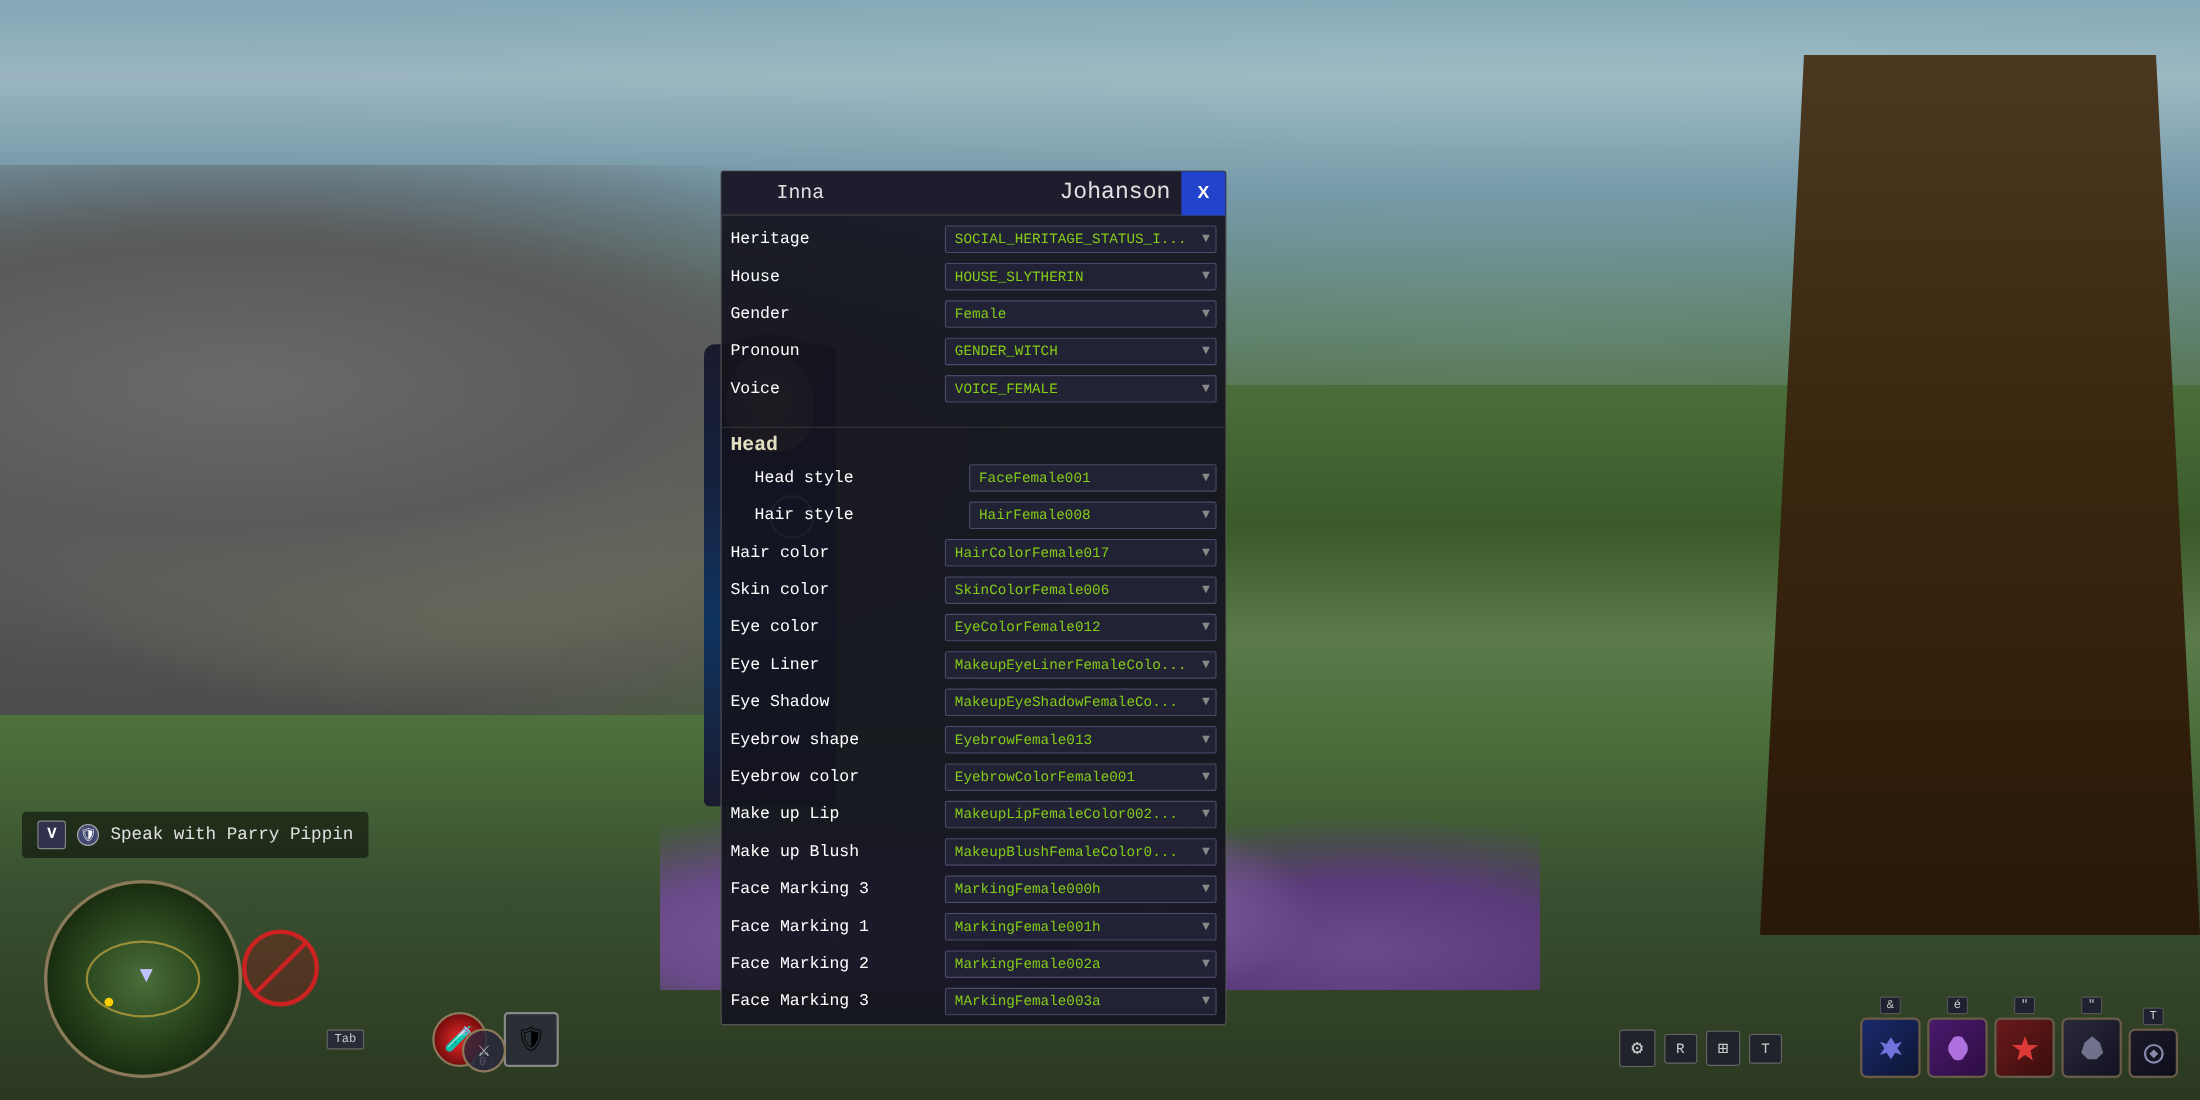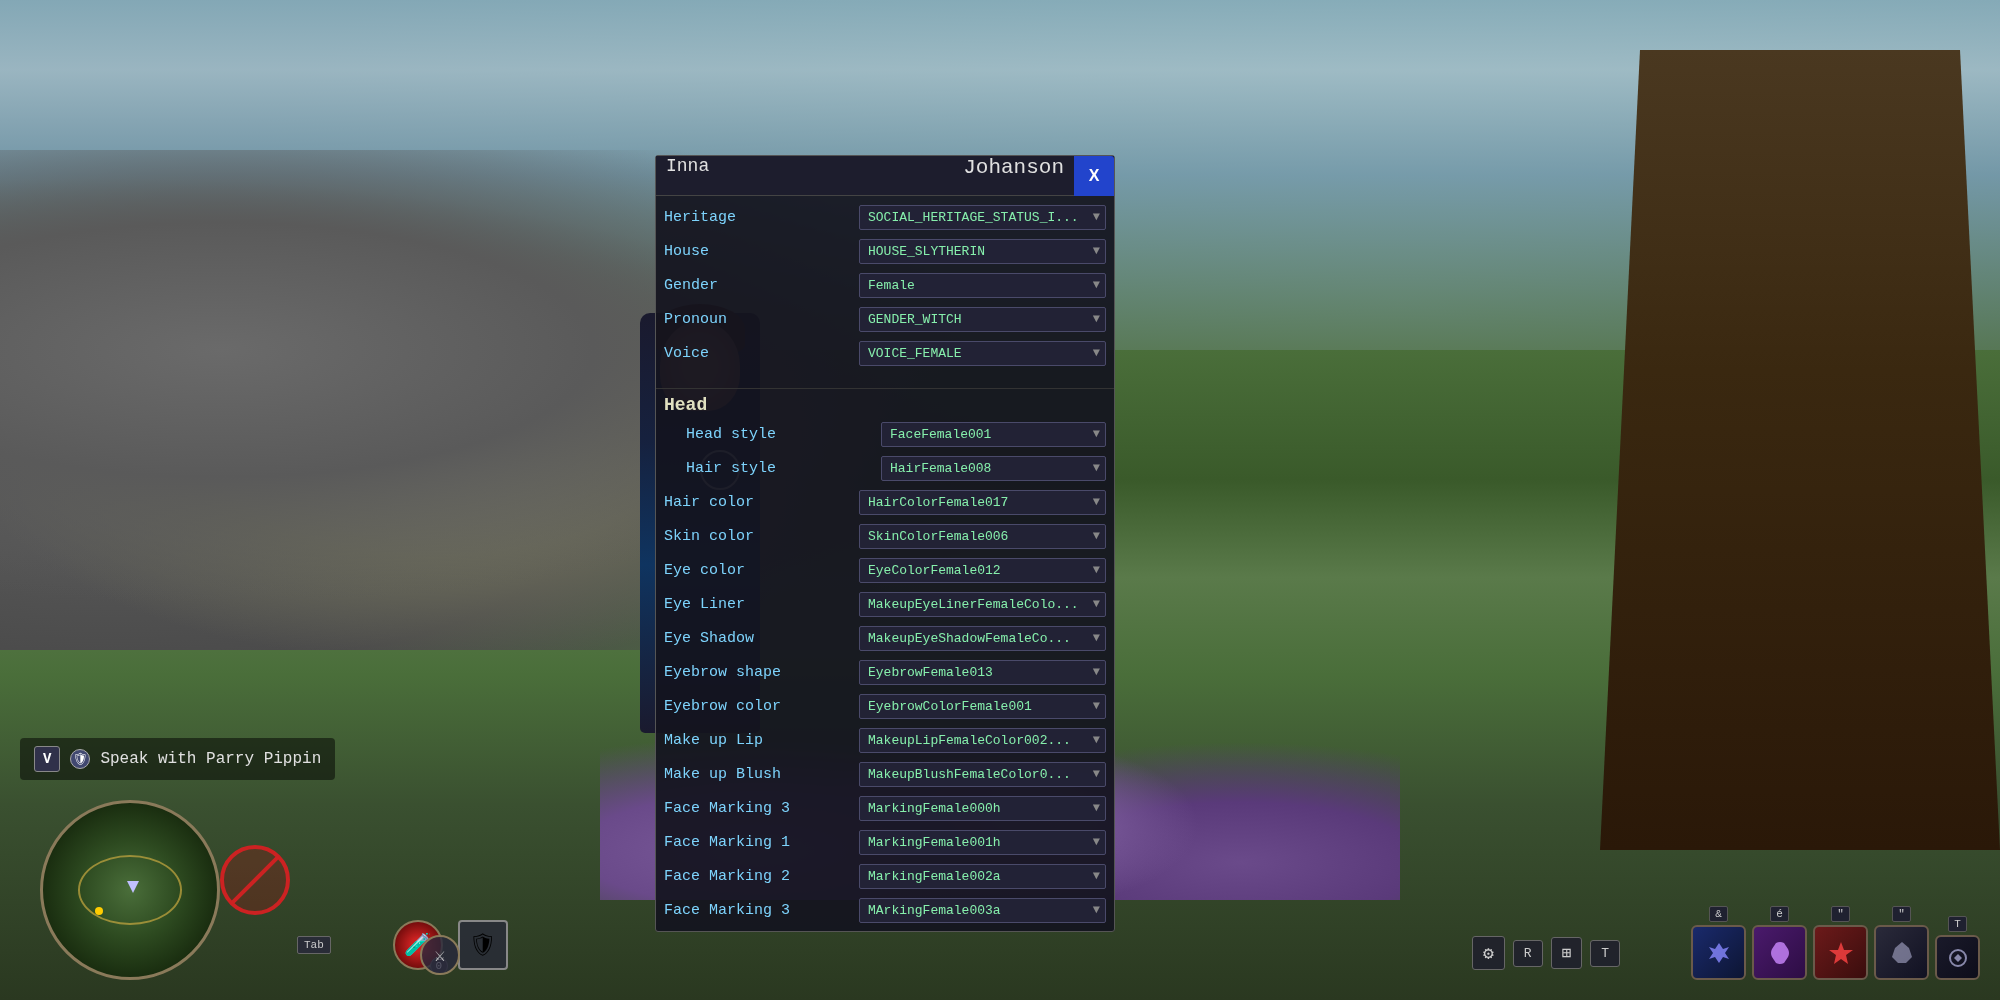--- a/index.html
+++ b/index.html
@@ -353,22 +353,23 @@
       display: flex;
       align-items: center;
       justify-content: center;
       border-radius: 0 3px 0 0;
     }
 
     .editor-name-row {
       display: flex;
       width: 100%;
       padding: 0 50px 0 10px;
-      align-items: flex-start;
+      align-items: center;
       height: 100%;
+      margin-left: 40px;
     }
 
     .editor-first-name {
       flex: 1;
       color: #e0e0e0;
       font-size: 18px;
       font-family: 'Courier New', monospace;
     }
 
     .editor-last-name {
@@ -385,38 +386,38 @@
 
     .editor-row {
       display: flex;
       align-items: center;
       padding: 3px 8px;
       min-height: 34px;
     }
 
     .editor-label {
       width: 195px;
-      color: #7dd3fc;
+      color: #ffffff;
       font-size: 15px;
       font-family: 'Courier New', monospace;
       flex-shrink: 0;
     }
 
     .editor-value {
       flex: 1;
       display: flex;
       align-items: center;
       position: relative;
     }
 
     .editor-select {
       width: 100%;
       background: rgba(35, 35, 55, 0.95);
       border: 1px solid #4a4a6a;
-      color: #86efac;
+      color: #84cc16;
       padding: 4px 28px 4px 8px;
       font-size: 13px;
       font-family: 'Courier New', monospace;
       appearance: none;
       cursor: pointer;
       border-radius: 2px;
     }
 
     .select-arrow {
       position: absolute;

